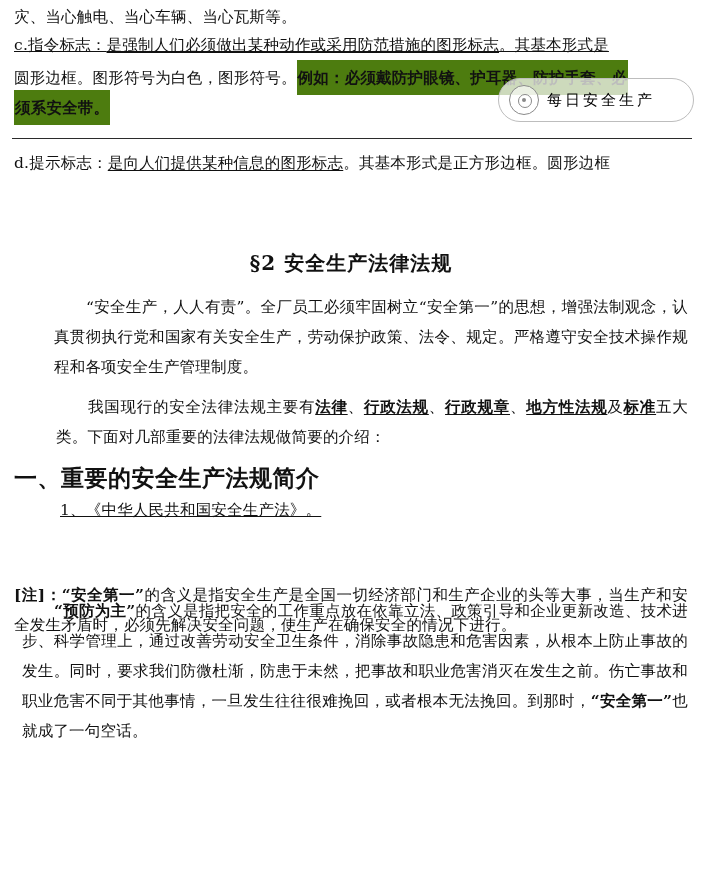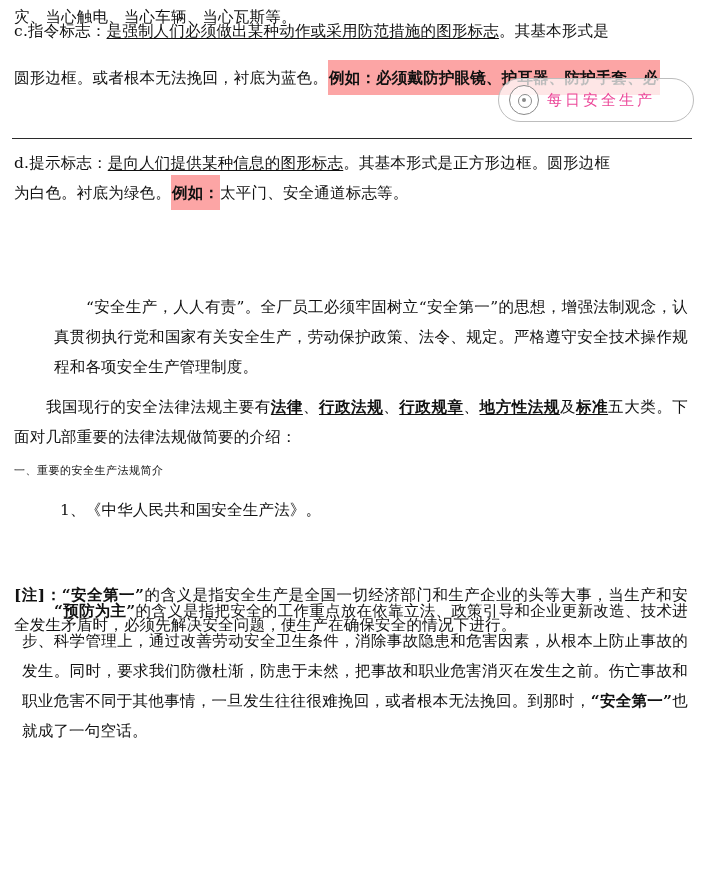--- a/index.html
+++ b/index.html
@@ -32,41 +32,42 @@
   .col {
     position: absolute;
     left: 14px;
     right: 14px;
   }
   .indent {
     text-indent: 32px;
   }
   .indent2 {
     text-indent: 46px;
+    text-decoration: underline;
   }
   .u {
     text-decoration: underline;
     text-underline-offset: 2px;
   }
   .b {
     font-weight: bold;
   }
   .hl {
-    background: #fca5a5;
+    background: #4d7c0f;
     padding: 8px 1px;
   }
   .heading-center {
     text-align: center;
     font-size: 20px;
     font-weight: bold;
     letter-spacing: 1px;
   }
   .section-h {
-    font-size: 11px;
-    font-weight: normal;
+    font-size: 23px;
+    font-weight: bold;
     letter-spacing: 0.5px;
   }
   hr.rule {
     border: none;
     border-top: 1px solid #2b2b2b;
     margin: 0;
   }
   
   .stamp {
     position: absolute;
@@ -112,53 +113,54 @@
     top: 50%;
     width: 4px;
     height: 4px;
     margin: -2px 0 0 -2px;
     border-radius: 50%;
     background: #8a8a8a;
   }
   .stamp .stamp-text {
     font-size: 15px;
     letter-spacing: 3px;
-    color: #ec4899;
+    color: #000000;
     white-space: nowrap;
   }
 </style>
 </head>
 <body>
 
 <div class="page">
 
   <div class="col body-text" style="top:2px;">
     <span>灾、当心触电、当心车辆、当心瓦斯等。</span>
   </div>
 
-  <div class="col body-text" style="top:16px;">
+  <div class="col body-text" style="top:30px;text-decoration:underline;">
     <span class="indent2" style="display:inline-block;"></span><span>c.</span><span>指令标志：</span><span class="u">是强制人们必须做出某种动作或采用防范措施的图形标志</span><span>。其基本形式是</span>
   </div>
   <div class="col body-text" style="top:63px;">
-    <span>圆形边框。或者根本无法挽回，衬底为蓝色。</span><span class="hl b">例如：必须戴防护眼镜、护耳器、防护手套、必</span>
+    <span>圆形边框。图形符号为白色，图形符号。</span><span class="hl b">例如：必须戴防护眼镜、护耳器、防护手套、必</span>
+  </div>
+  <div class="col body-text" style="top:93px;">
+    <span class="hl b">须系安全带。</span>
   </div>
 
   <hr class="rule" style="position:absolute; left:12px; right:10px; top:138px;">
 
   <div class="col body-text" style="top:148px;">
     <span class="indent2" style="display:inline-block;"></span><span>d.</span><span>提示标志：</span><span class="u">是向人们提供某种信息的图形标志</span><span>。其基本形式是正方形边框。圆形边框</span>
   </div>
-  <div class="col body-text" style="top:178px;">
-    <span>为白色。衬底为绿色。</span><span class="hl b">例如：</span><span>太平门、安全通道标志等。</span>
-  </div>
 
+  <div class="col heading-center" style="top:250px;">§2 安全生产法律法规</div>
 
   <div class="col body-text indent" style="top:292px;margin-left:40px;">“安全生产，人人有责”。全厂员工必须牢固树立“安全第一”的思想，增强法制观念，认真贯彻执行党和国家有关安全生产，劳动保护政策、法令、规定。严格遵守安全技术操作规程和各项安全生产管理制度。</div>
 
-  <div class="col body-text indent" style="top:392px;">
+  <div class="col body-text indent" style="top:392px;margin-left:42px;">
     <span>我国现行的安全法律法规主要有</span><span class="u b">法律</span><span>、</span><span class="u b">行政法规</span><span>、</span><span class="u b">行政规章</span><span>、</span><span class="u b">地方性法规</span><span>及</span><span class="u b">标准</span><span>五大类。下面对几部重要的法律法规做简要的介绍：</span>
   </div>
 
   <div class="col section-h" style="top:463px;">一、重要的安全生产法规简介</div>
 
   <div class="col body-text indent2" style="top:495px;">1、《中华人民共和国安全生产法》。</div>
 
 
   <div class="col body-text" style="top:580px;">
     <span class="b">[注]：</span><span class="b">“安全第一”</span><span>的含义是指安全生产是全国一切经济部门和生产企业的头等大事，当生产和安全发生矛盾时，必须先解决安全问题，使生产在确保安全的情况下进行。</span>

